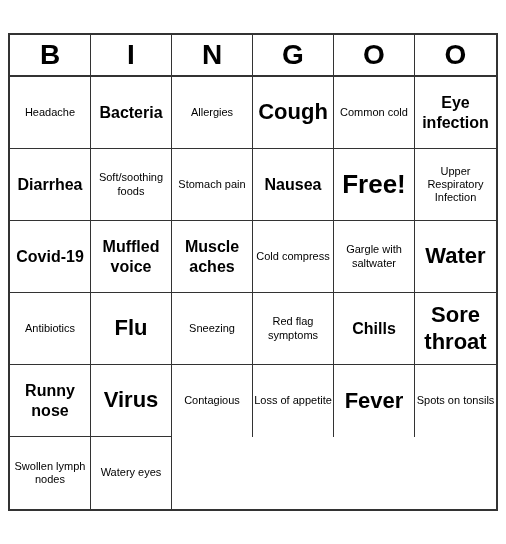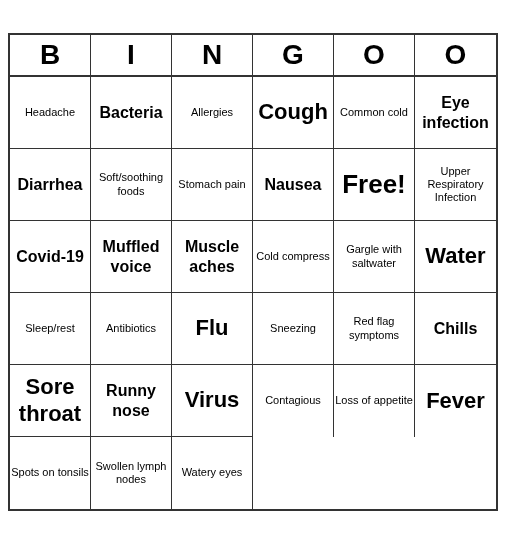--- a/index.html
+++ b/index.html
@@ -74,21 +74,20 @@
       <div class="bingo-cell">Stomach pain</div>
       <div class="bingo-cell medium">Nausea</div>
       <div class="bingo-cell free">Free!</div>
       <div class="bingo-cell">Upper Respiratory Infection</div>
       <div class="bingo-cell medium">Covid-19</div>
       <div class="bingo-cell medium">Muffled voice</div>
       <div class="bingo-cell medium">Muscle aches</div>
       <div class="bingo-cell">Cold compress</div>
       <div class="bingo-cell">Gargle with saltwater</div>
       <div class="bingo-cell large">Water</div>
-      <div class="bingo-cell">Sleep/rest</div>
       <div class="bingo-cell">Antibiotics</div>
       <div class="bingo-cell large">Flu</div>
       <div class="bingo-cell">Sneezing</div>
       <div class="bingo-cell">Red flag symptoms</div>
       <div class="bingo-cell medium">Chills</div>
       <div class="bingo-cell large">Sore throat</div>
       <div class="bingo-cell medium">Runny nose</div>
       <div class="bingo-cell large">Virus</div>
       <div class="bingo-cell">Contagious</div>
       <div class="bingo-cell">Loss of appetite</div>

